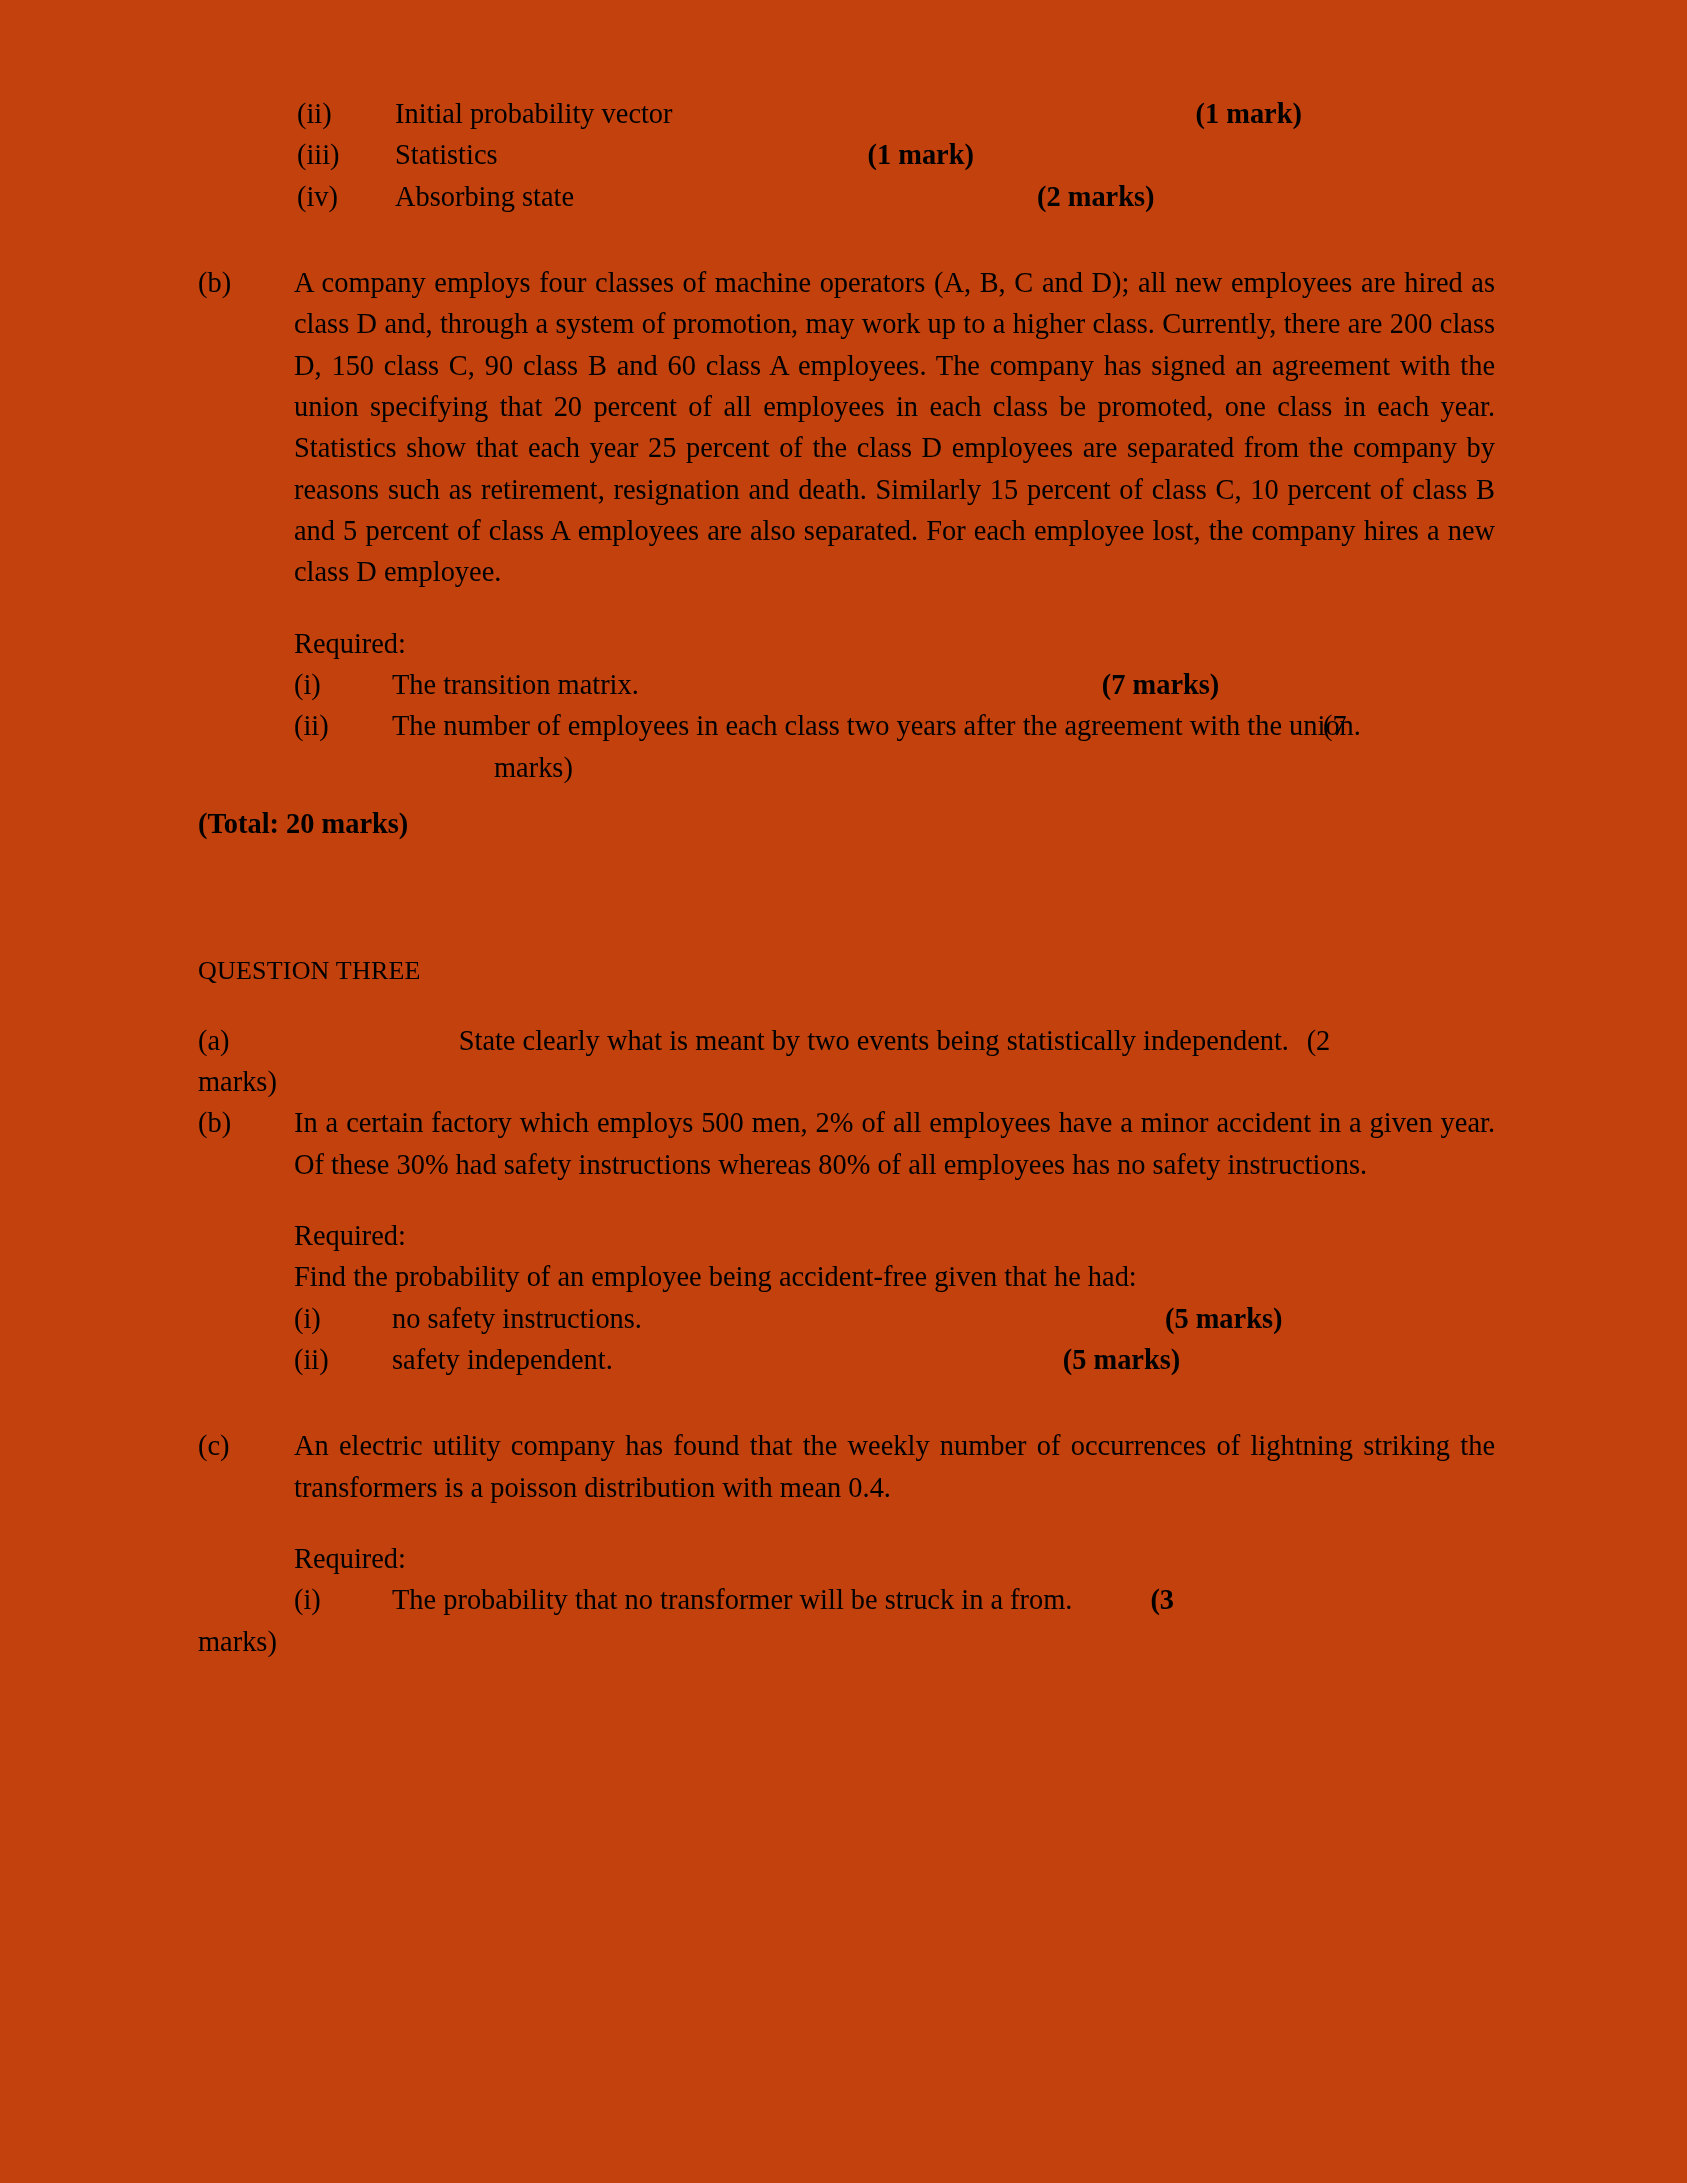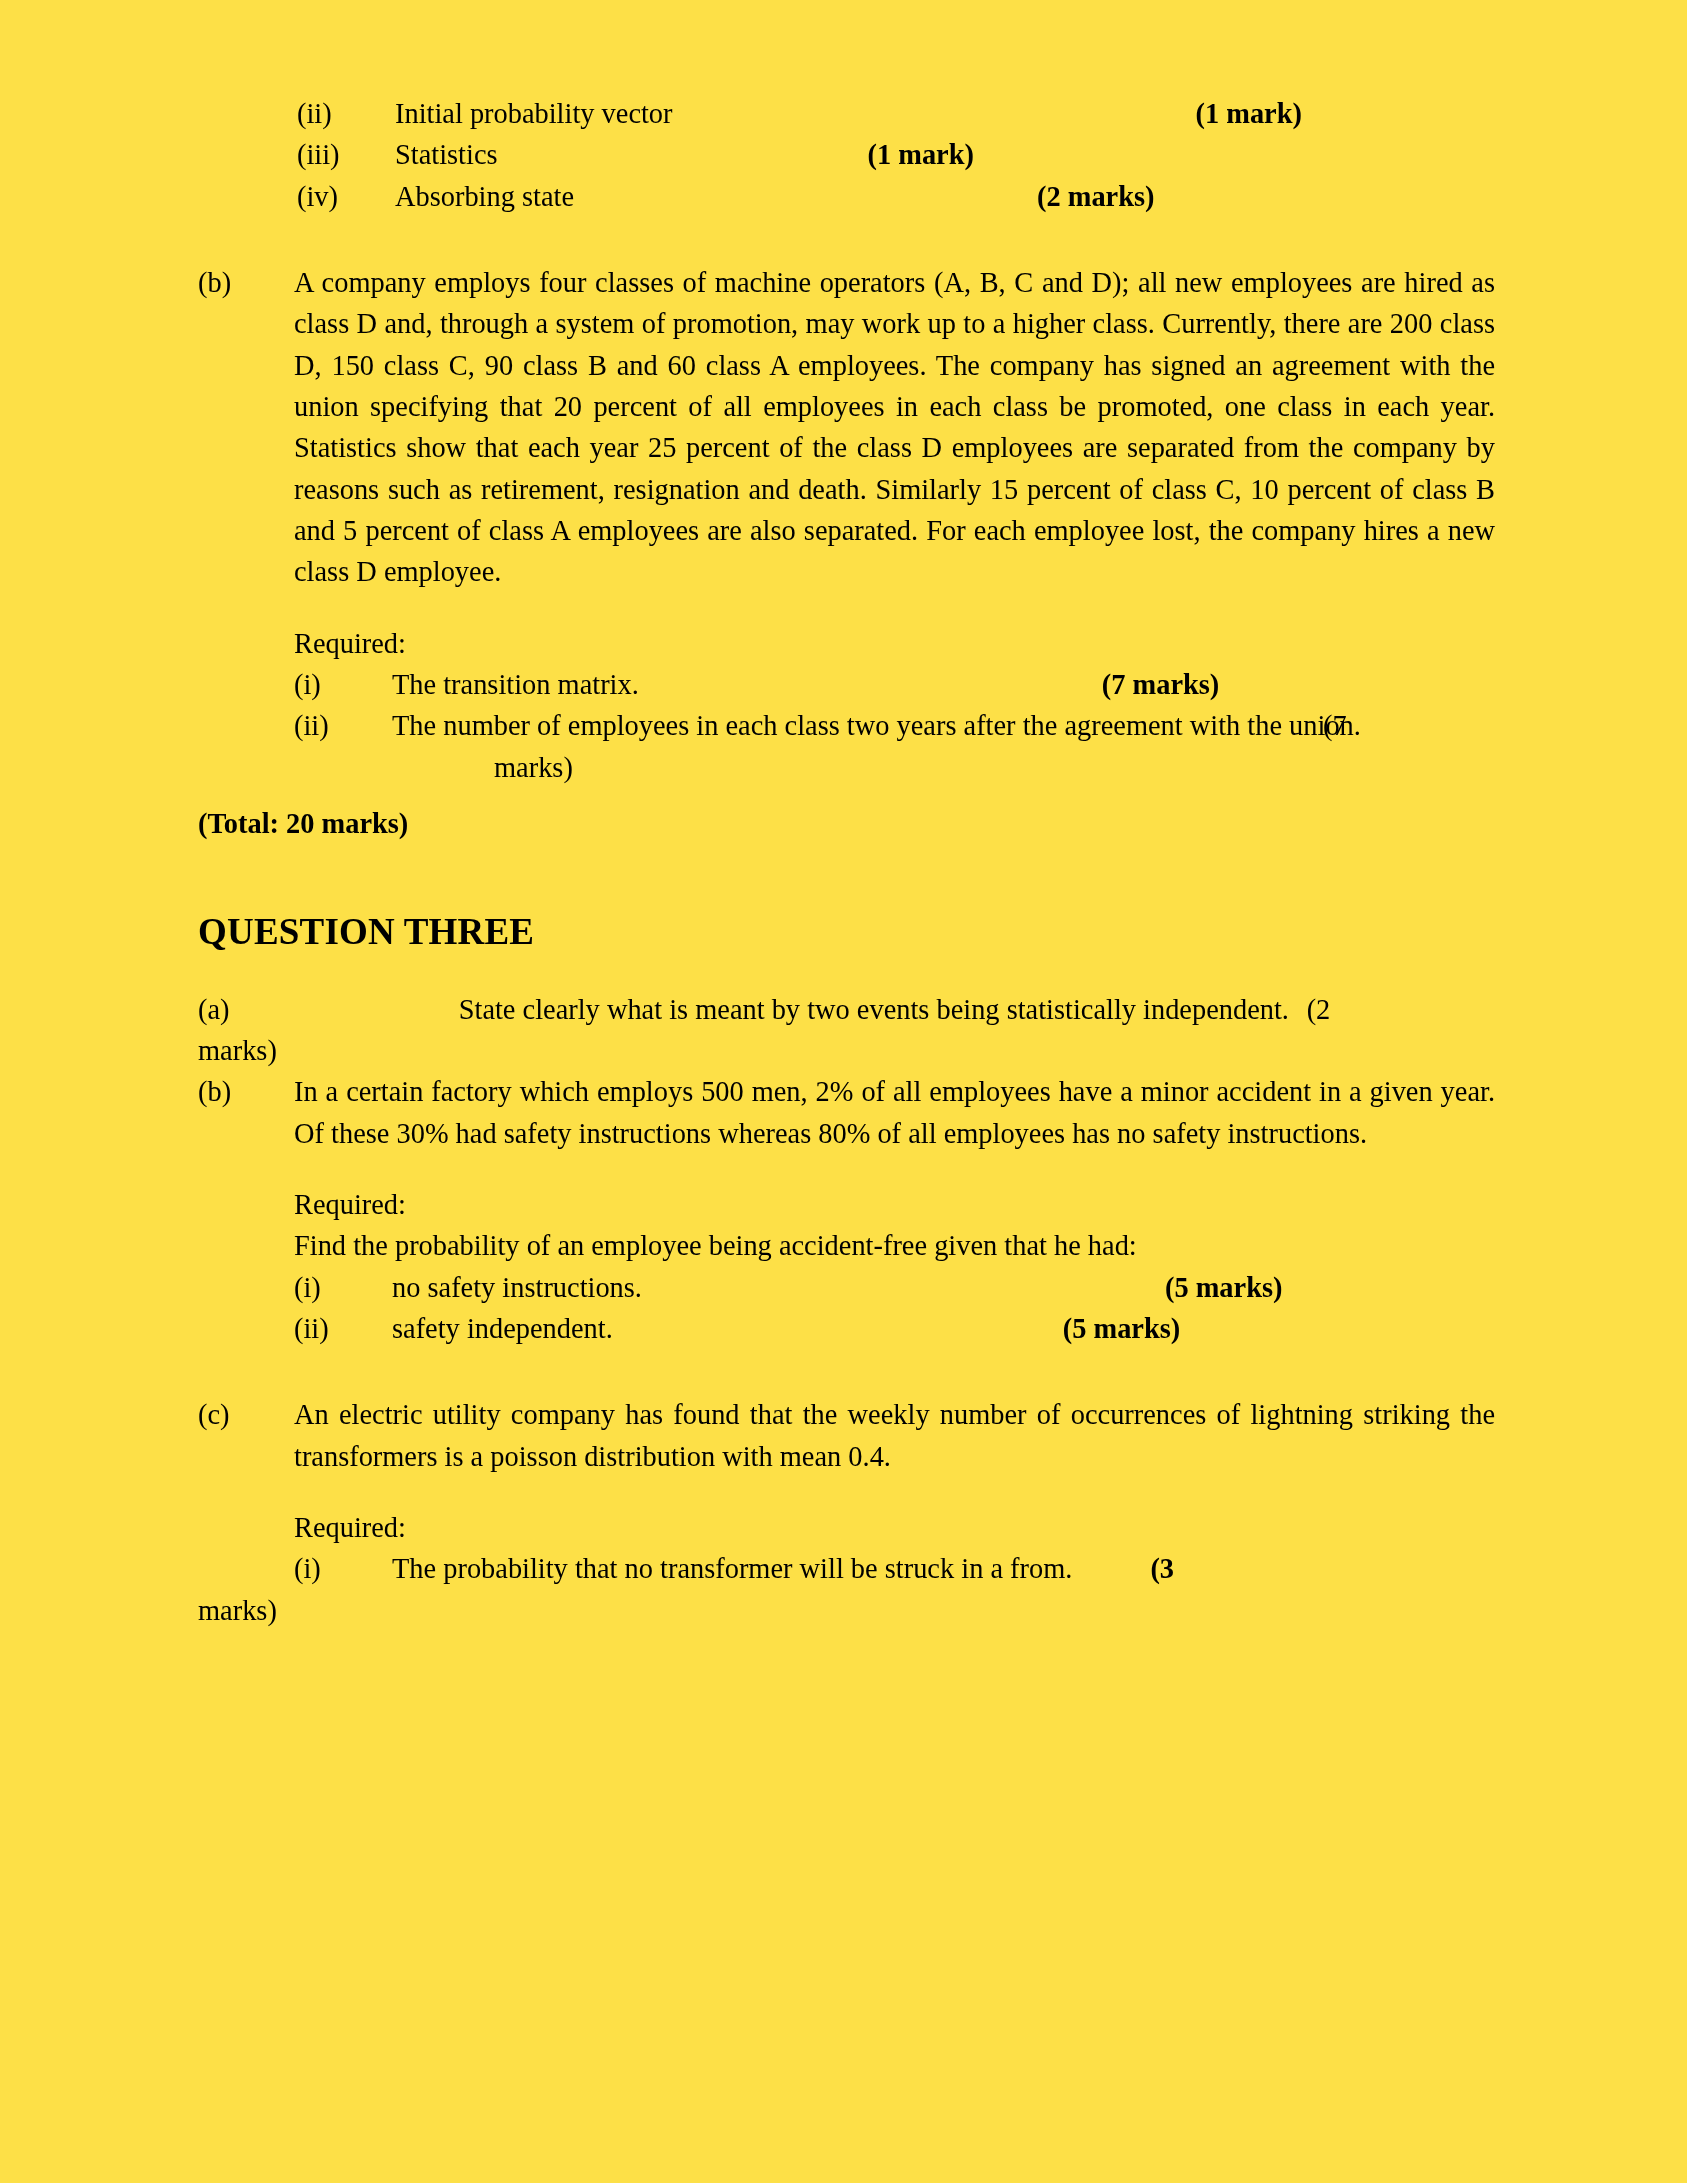--- a/index.html
+++ b/index.html
@@ -11,21 +11,21 @@
     width: 1687px;
     height: 2183px;
     font-family: "Liberation Serif", "DejaVu Serif", serif;
     color: #000000;
     -webkit-font-smoothing: antialiased;
   }
   .page {
     position: relative;
     width: 1687px;
     height: 2183px;
-    background: #fde047;
+    background: #c2410c;
     box-sizing: border-box;
     padding: 0;
   }
   
   .body-block {
     position: absolute;
     left: 198px;
     top: 93px;
     width: 1297px;
     font-size: 28.4px;
@@ -69,23 +69,24 @@
   }
   .tabline .txt { white-space: nowrap; }
   .tabline .marks { white-space: nowrap; font-weight: bold; }
 
   .spacer-sm { height: 14.6px; }
   .spacer-md { height: 30px; }
   .spacer-lg { height: 45px; }
   .spacer-xl { height: 61px; }
 
   .q-head {
-    font-weight: bold;
-    font-size: 37px;
+    font-weight: normal;
+    font-size: 26px;
     letter-spacing: 0.2px;
+    margin-top: 47px;
   }
 
   .total-line {
     text-align: left;
     font-weight: bold;
     padding-right: 175px;
   }
 
   .req {
     font-weight: normal;

